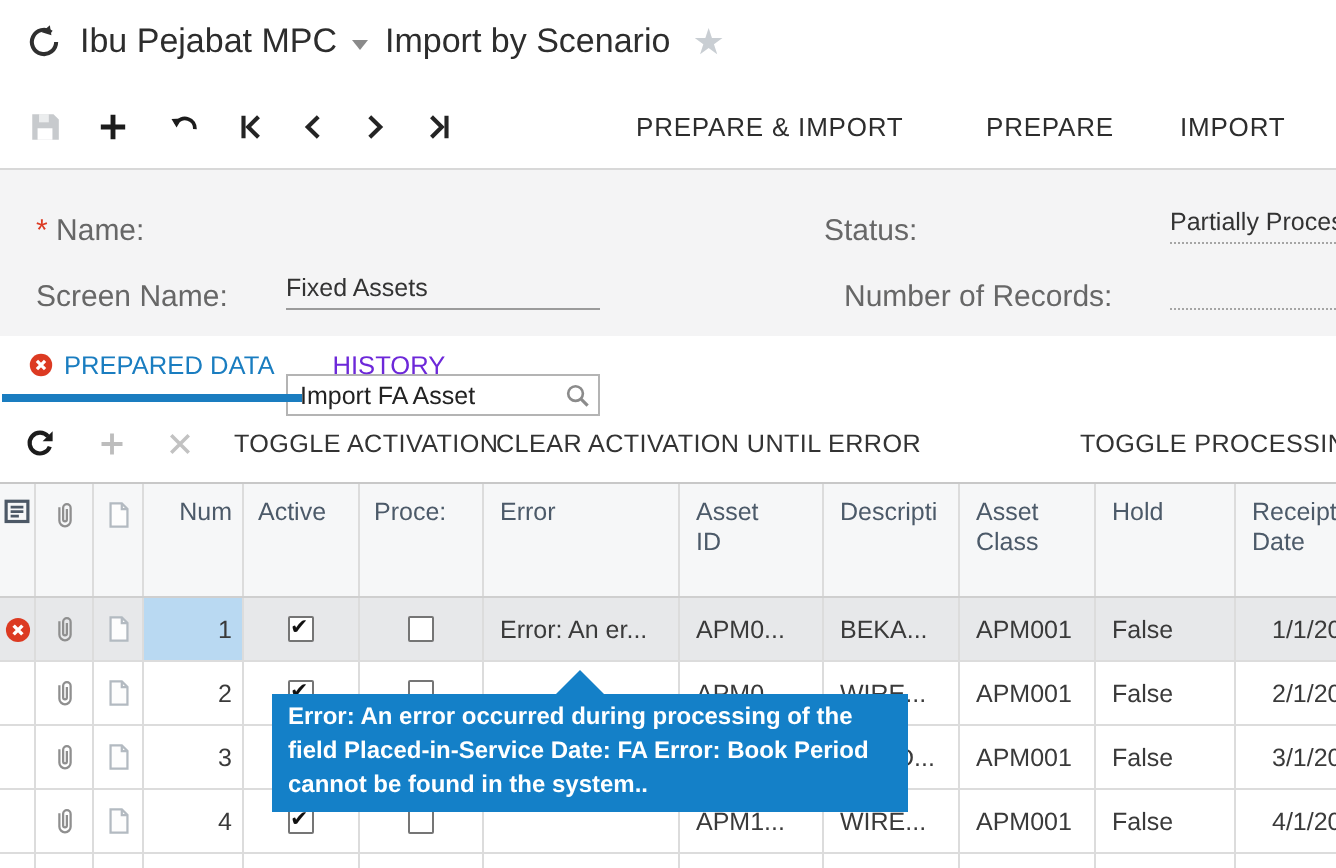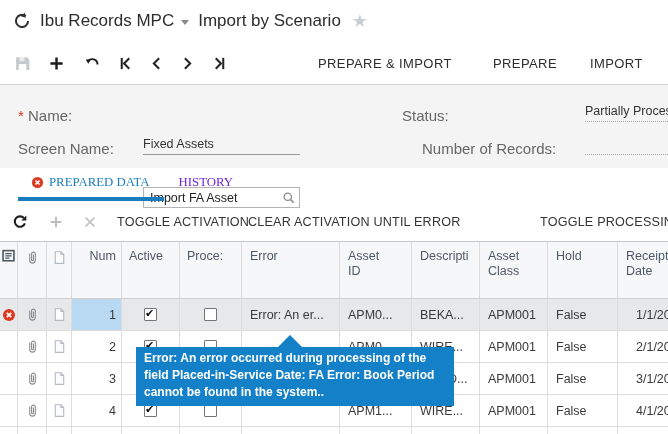--- a/index.html
+++ b/index.html
@@ -36,21 +36,21 @@
   .name-input { width:100%; height:100%; border:none; outline:none; padding:0 20px 0 6px;
     font-family:"Liberation Sans",sans-serif; font-size:12.5px; color:#222; background:transparent; }
   .search-ic { position:absolute; right:3px; top:3px; width:14px; height:14px; cursor:pointer; }
   .f-value { position:absolute; font-size:12.5px; color:#333; white-space:nowrap;
     overflow:hidden; height:18px; }
   .u-solid { border-bottom:1px solid #9b9b9b; }
   .u-dot { border-bottom:1px dotted #a5a5a5; }
 
   
   .tab-bar { position:absolute; top:168px; left:0; right:0; height:33px;
-    display:flex; padding-left:18px;font-family:Liberation Serif, serif; }
+    display:flex; padding-left:1px; }
   .tab { display:flex; align-items:center; padding:0 15px; font-size:12.8px;
     color:#6d28d9; border-bottom:4px solid transparent; cursor:pointer; white-space:nowrap; }
   .tab.active { color:#1a7dc0; border-bottom-color:#1a7dc0; padding:0 14px 0 13px; }
   .tab .badge { width:13px; height:13px; margin-right:5px; }
 
   
   .grid-toolbar { position:absolute; top:201px; left:0; right:0; height:41px;
     border-bottom:1px solid #c8c8c8; }
   .gt-icon { position:absolute; top:5px; width:32px; height:32px; display:flex;
     align-items:center; justify-content:center; background:none; border:none; cursor:pointer; }
@@ -166,21 +166,21 @@
     </symbol>
   </defs>
 </svg>
 
 <div class="app">
 
   <div class="app-header">
     <svg class="ic hdr-icon">
         <use href="#i-refresh"></use>
       </svg>
-    <span class="company">Ibu Records MPC</span>
+    <span class="company">Ibu Pejabat MPC</span>
     <span class="caret"></span>
     <span class="screen-title">Import by Scenario</span>
     <span class="star">★</span>
   </div>
 
   <div class="main-toolbar">
     <button class="icon-btn" style="left:6px">
         <svg class="ic" width="17" height="17">
           <use href="#i-save"></use>
         </svg>
@@ -223,21 +223,21 @@
   <div class="form-panel">
     <div class="f-label" style="left:18px; top:22px"><span class="req">*</span> <span>Name:</span></div>
     <div class="name-input-wrap">
       <input class="name-input" value="Import FA Asset" style="">
       <svg class="ic search-ic">
           <use href="#i-search"></use>
         </svg>
     </div>
     <div class="f-label" style="left:18px; top:55px">Screen Name:</div>
     <div class="f-value u-solid" style="left:143px; top:52px; width:157px">Fixed Assets</div>
-    <div class="f-label" style="left:402px; top:22px">Status:</div>
+    <div class="f-label" style="left:412px; top:22px">Status:</div>
     <div class="f-value u-dot" style="left:585px; top:19px; right:0">Partially Processed</div>
     <div class="f-label" style="left:422px; top:55px">Number of Records:</div>
     <div class="f-value u-dot" style="left:585px; top:52px; right:0"></div>
   </div>
 
   <div class="tab-bar">
     <div class="tab active">
       <svg class="ic badge">
           <use href="#i-error"></use>
         </svg>

